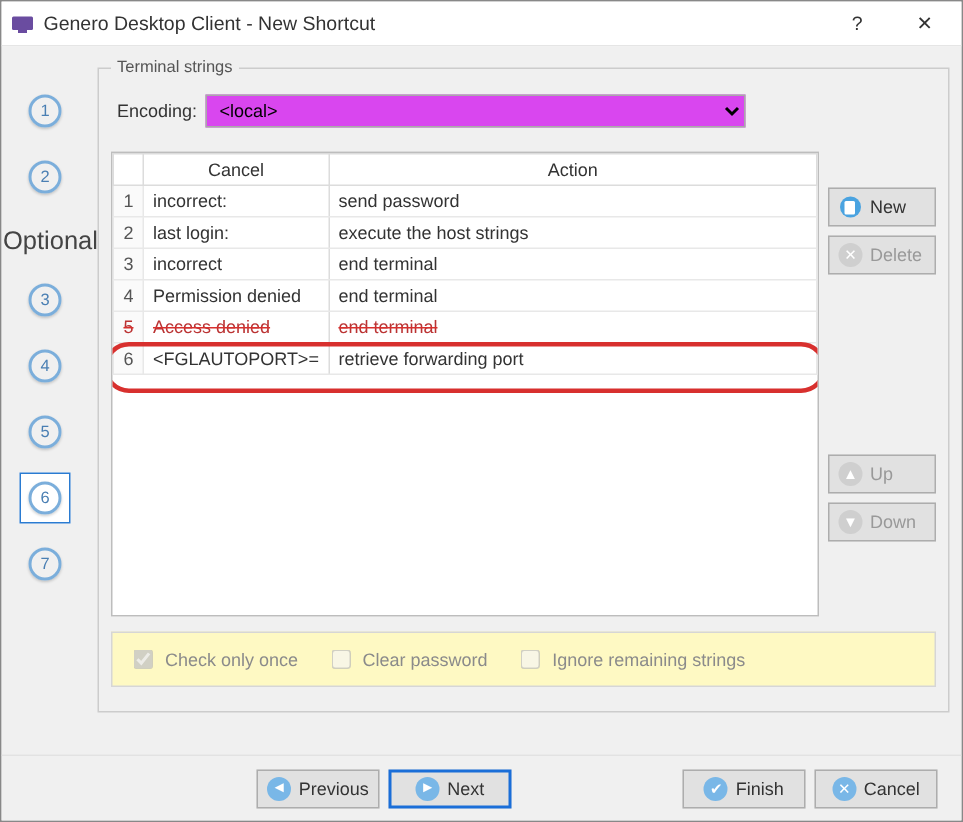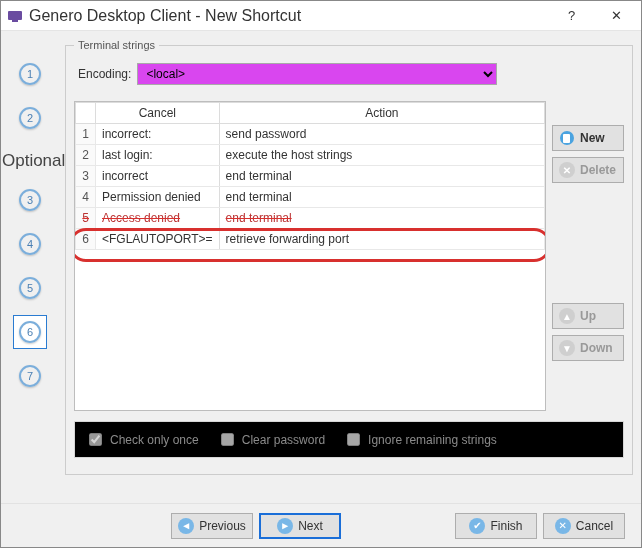--- a/index.html
+++ b/index.html
@@ -21,21 +21,21 @@
     height: 30px;
     background: #fff;
     display: flex;
     align-items: center;
     padding: 0 2px 0 6px;
     border-bottom: 1px solid #e5e5e5;
   }
   .titlebar .app-icon {
     width: 16px; height: 16px; margin-right: 6px;
   }
-  .titlebar .title { flex: 1; font-size: 16px; color:#333;}
+  .titlebar .title { flex: 1; font-size: 13px; color:#333;}
   .titlebar .tb-btn {
     width: 45px; height: 28px;
     display: flex; align-items:center; justify-content:center;
     font-size: 13px; color:#333;
   }
   
   .body {
     flex: 1;
     display: flex;
     background: #f0f0f0;
@@ -167,39 +167,38 @@
   }
   .sbtn {
     height: 26px;
     border:1px solid #adadad;
     background:#e1e1e1;
     display:flex; align-items:center;
     gap:5px;
     padding-left:6px;
     font-size:12px;
     color:#333;
-    font-weight:bold;
   }
   .sbtn.disabled { color:#999; }
   .sbtn .sbtn-icon {
     width:16px; height:16px; flex-shrink:0;
     display:flex; align-items:center; justify-content:center;
   }
   .side-spacer { height: 108px; }
   
   .check-row {
     margin-top:10px;
     border:1px solid #d6d6d6;
     padding:8px 10px;
     display:flex;
     gap:18px;
     align-items:center;
     font-size:12px;
     color:#8b8b8b;
-    background:#000000;
+    background:#fef9c3;
   }
   .check-row label { display:flex; align-items:center; gap:5px;}
   .check-row input[type=checkbox]{
     width:13px; height:13px;
     accent-color:#9b9b9b;
   }
   
   .nav {
     height: 44px;
     background:#f0f0f0;

